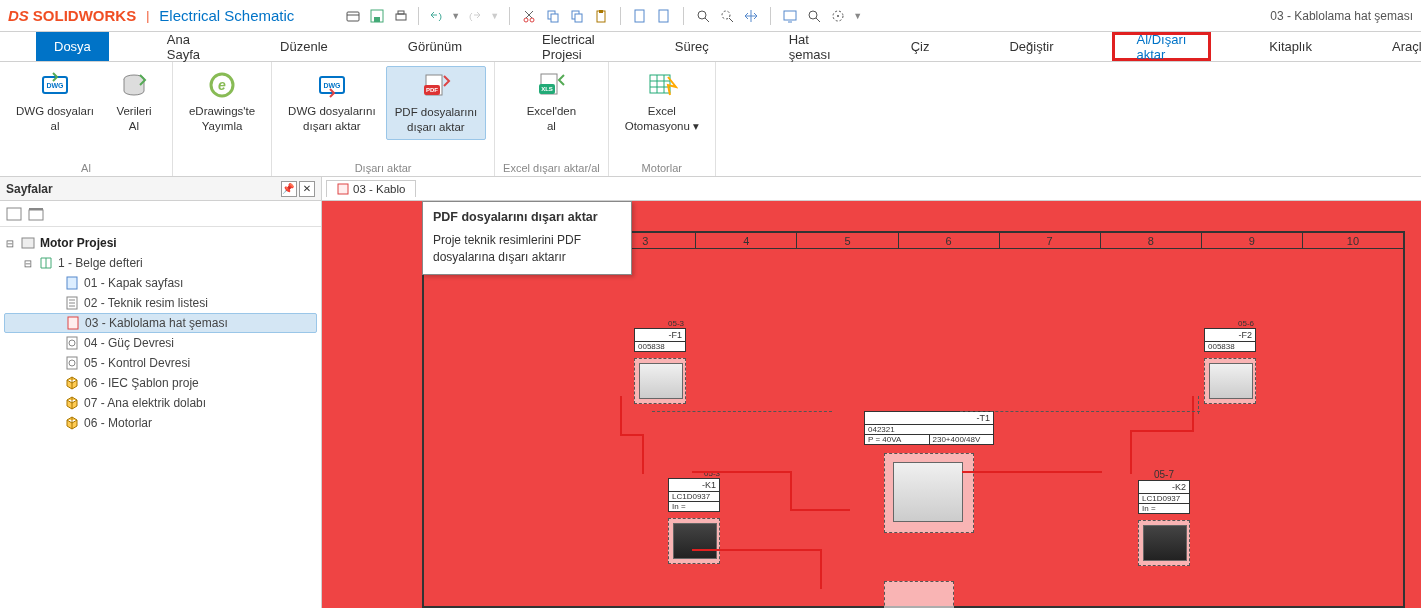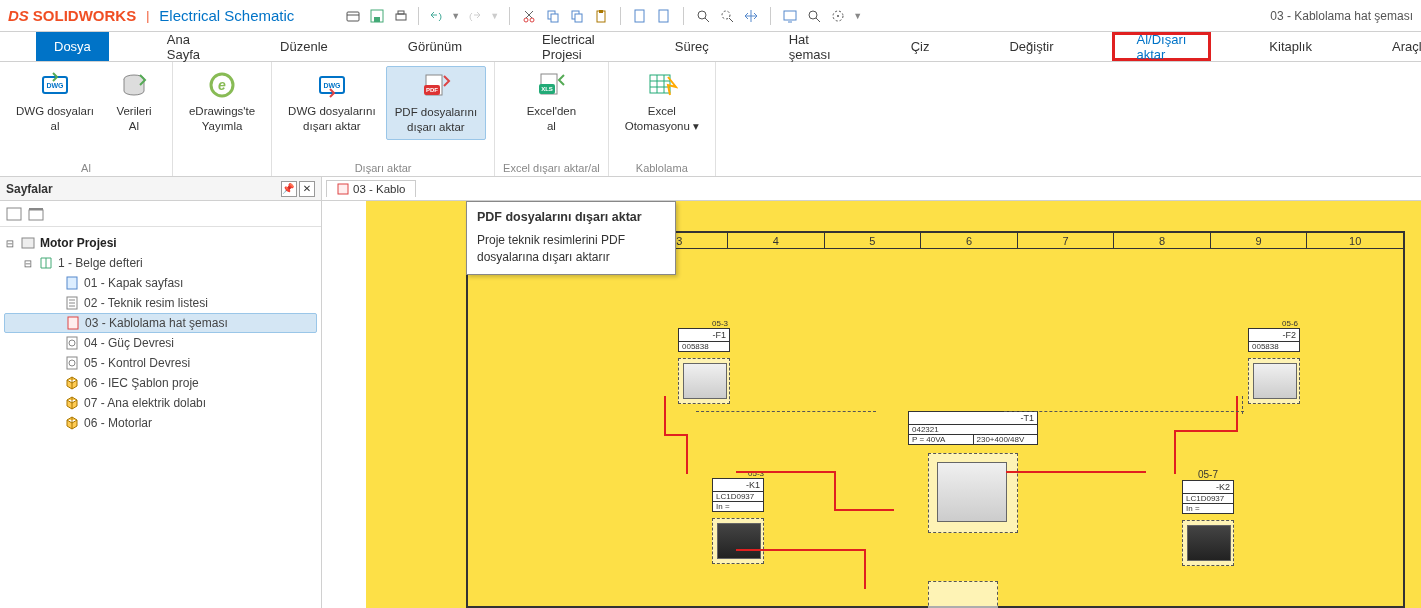--- a/index.html
+++ b/index.html
@@ -48,21 +48,21 @@
   .tree-row.selected { background: #d4e6f4; border: 1px solid #9ac6e8; border-radius: 2px; }
   .tree-toggle { width: 12px; text-align: center; color: #666; font-size: 10px; }
   .tree-icon { width: 16px; height: 16px; margin: 0 4px; display: flex; align-items: center; justify-content: center; }
   .tree-label { font-size: 12px; color: #444; }
   .tree-row.bold .tree-label { font-weight: bold; color: #222; }
   
   
   .canvas-wrap { flex: 1; display: flex; flex-direction: column; position: relative; }
   .doc-tabs { height: 24px; display: flex; align-items: center; padding: 0 4px; border-bottom: 1px solid #d0d0d0; }
   .doc-tab { padding: 2px 10px; border: 1px solid #ccc; border-bottom: none; background: #fff; font-size: 11.5px; display: flex; align-items: center; gap: 4px; }
-  .canvas { flex: 1; background: #fde047; position: relative; overflow: hidden; margin-left: 44px; }
+  .canvas { flex: 1; background: #ef4444; position: relative; overflow: hidden; }
   .drawing-border { position: absolute; top: 30px; left: 100px; right: 16px; bottom: 0; border: 2px solid #333; }
   .col-headers { position: absolute; top: 30px; left: 100px; right: 16px; height: 18px; display: flex; border: 2px solid #333; border-bottom: 1px solid #333; }
   .col-cell { flex: 1; border-right: 1px solid #333; text-align: center; font-size: 11px; line-height: 16px; }
   .col-cell:last-child { border-right: none; }
   
   .dot-grid { position: absolute; inset: 48px 18px 2px 102px; background-image: radial-gradient(circle, #aaa 0.5px, transparent 0.5px); background-size: 14px 14px; }
   
   
   .tooltip { position: absolute; top: 0px; left: 100px; width: 210px; background: #fff; border: 1px solid #888; box-shadow: 2px 2px 4px rgba(0,0,0,0.2); padding: 8px 10px; z-index: 10; }
   .tooltip-title { font-weight: bold; font-size: 12.5px; margin-bottom: 8px; }
@@ -315,21 +315,21 @@
         <div class="ribbon-icon">
             <svg width="32" height="28">
               <rect x="4" y="4" width="20" height="18" fill="#fff" stroke="#2a7"></rect>
               <path d="M4 10h20M4 16h20M11 4v18M18 4v18" stroke="#2a7"></path>
               <path d="M22 6l8 10-8-2 2 10" fill="none" stroke="#fa0" stroke-width="2"></path>
             </svg>
           </div>
         <div class="ribbon-label">Excel<br>Otomasyonu ▾</div>
       </div>
     </div>
-    <div class="ribbon-group-label">Kablolama</div>
+    <div class="ribbon-group-label">Motorlar</div>
   </div>
 </div>
 
 <div class="body">
 
   <div class="sidebar">
     <div class="sidebar-header">
       <span class="sidebar-title">Sayfalar</span>
       <span class="sidebar-ctrl">📌</span>
       <span class="sidebar-ctrl">✕</span>

